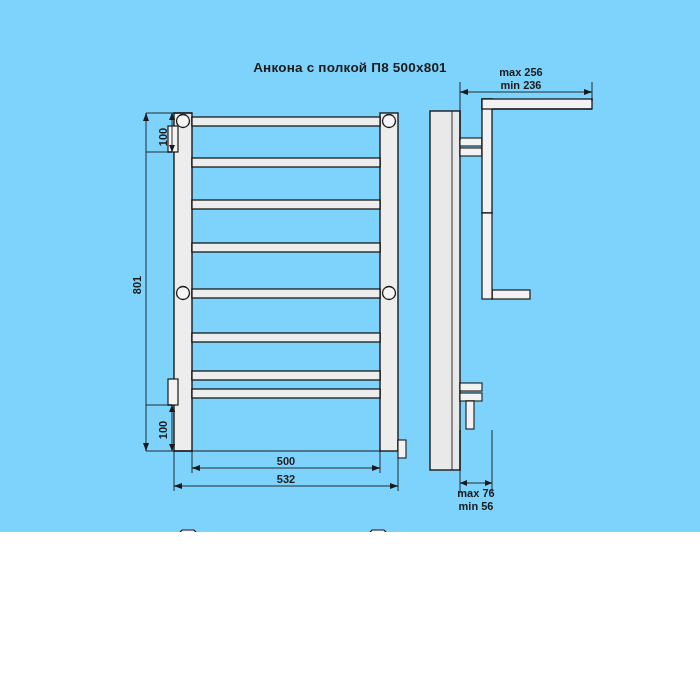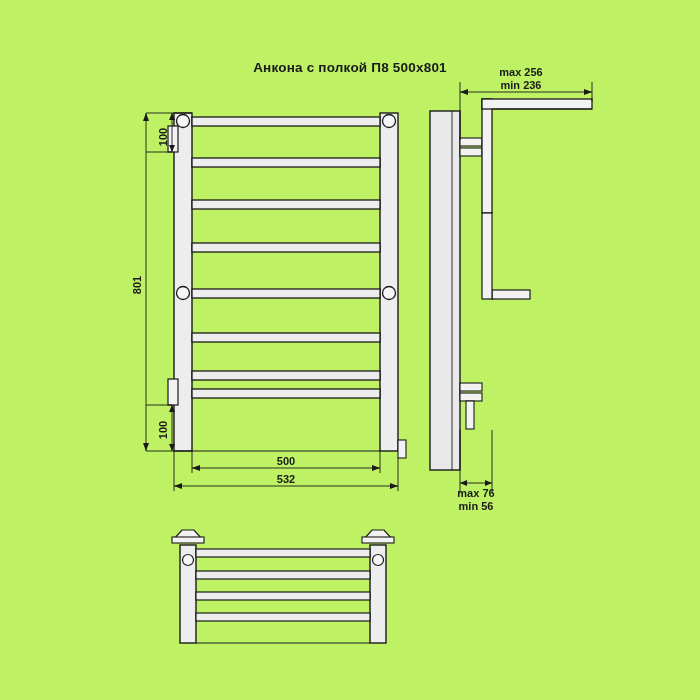--- a/index.html
+++ b/index.html
@@ -3,22 +3,22 @@
 <meta charset="utf-8">
 <style>
   html, body {
     margin: 0;
     padding: 0;
     background: #ffffff;
   }
   #page {
     position: relative;
     width: 700px;
-    height: 700px;
-    background: #bef264;
+    height: 532px;
+    background: #7dd3fc;
     font-family: "Liberation Sans", sans-serif;
     overflow: hidden;
   }
   .title {
     position: absolute;
     left: 0;
     top: 60px;
     width: 700px;
     text-align: center;
     font-size: 13.5px;

